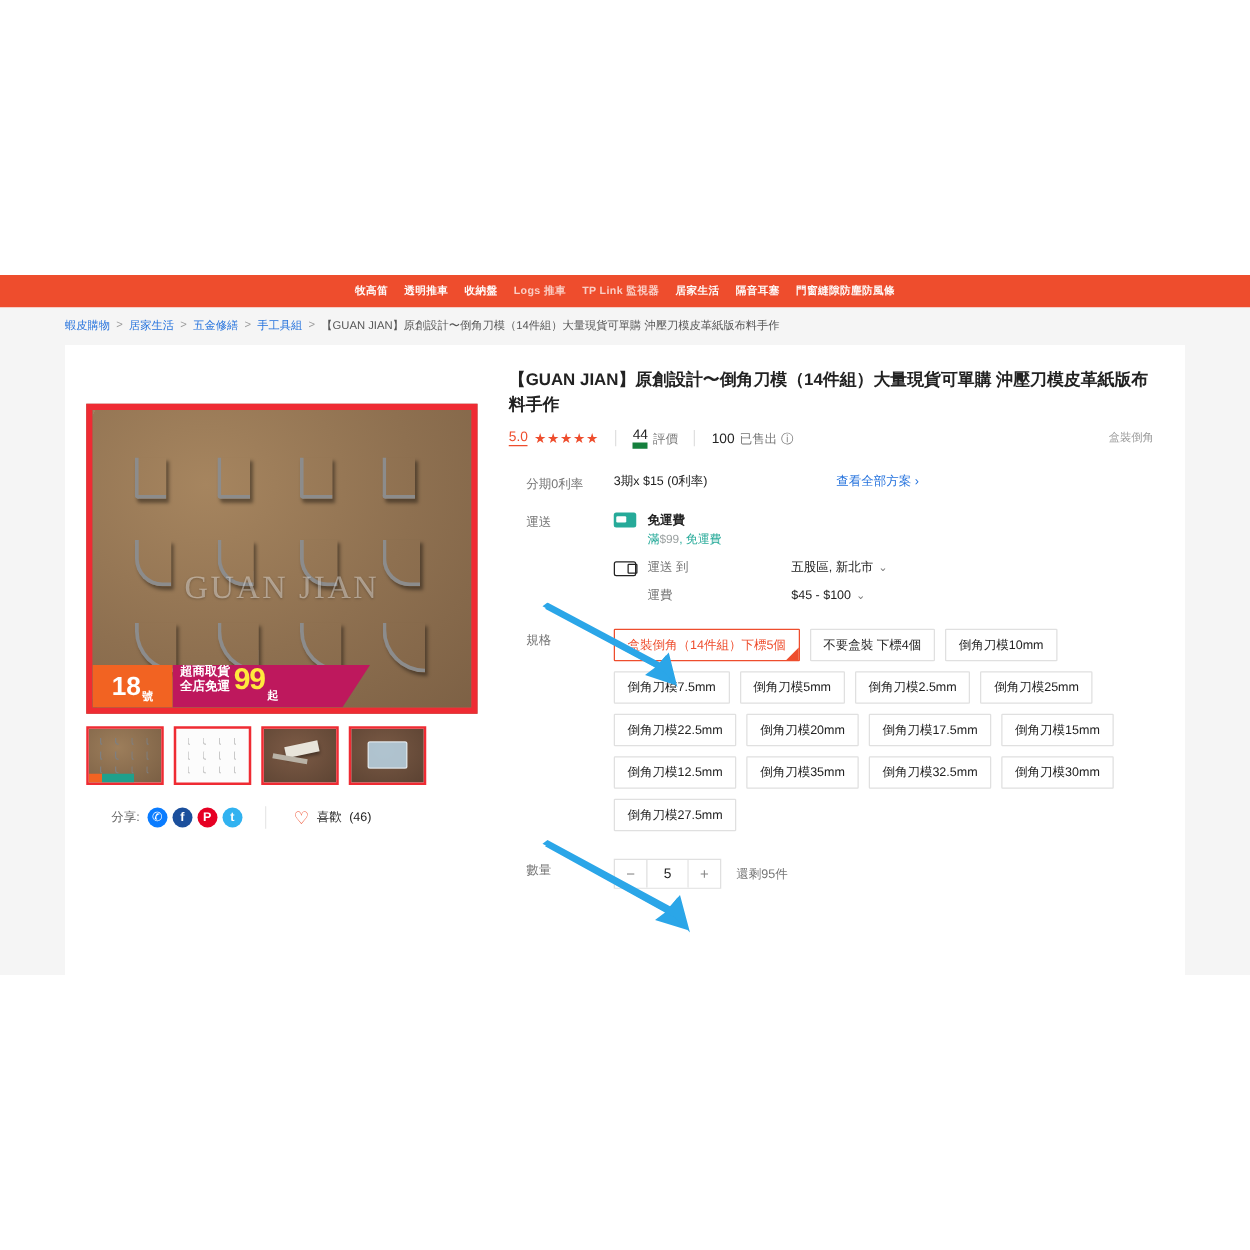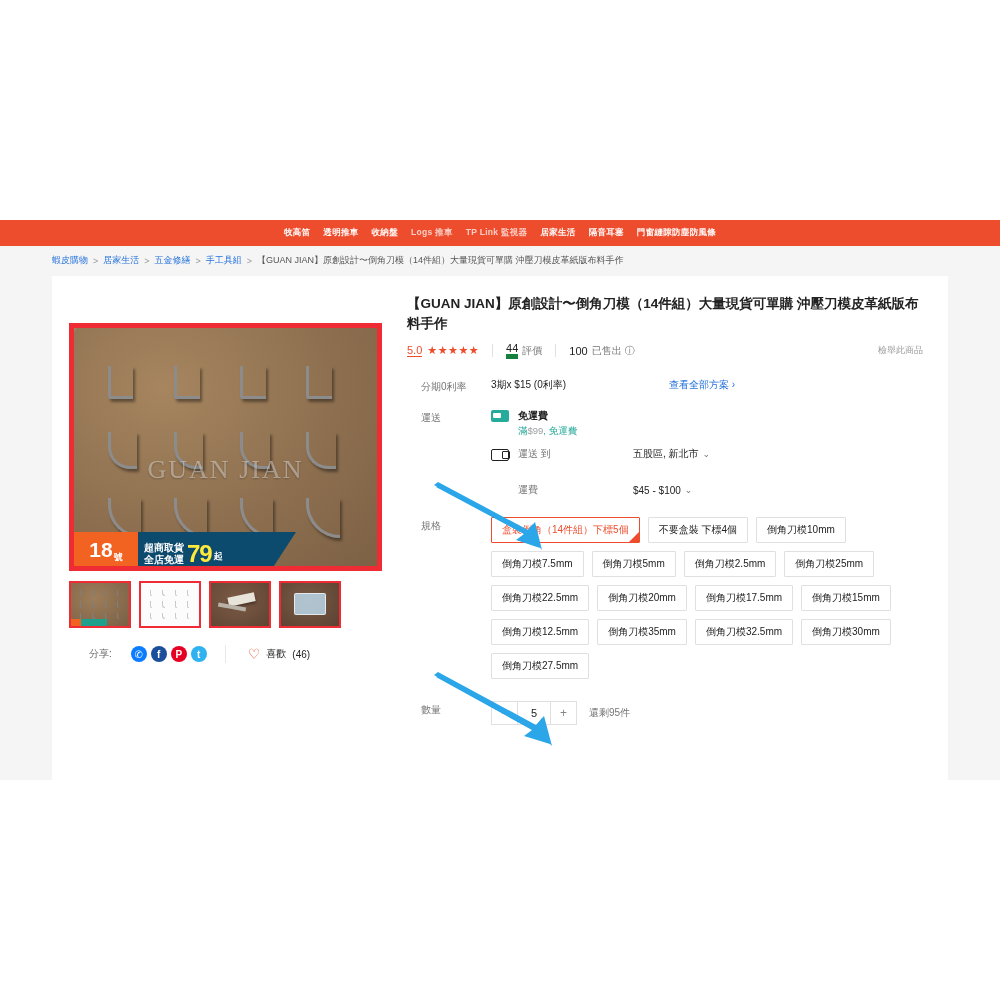--- a/index.html
+++ b/index.html
@@ -43,21 +43,20 @@
     left: 0; top: 246px;
     width: 1000px; height: 534px;
     background: #f5f5f5;
   }
 
   
   .breadcrumb {
     position: absolute;
     left: 52px; top: 254px;
     display: flex;
-    align-items: center;
     gap: 5px;
     font-size: 9px;
     color: #333333;
     white-space: nowrap;
   }
   .breadcrumb .crumb-link { color: #2673dd; }
   .breadcrumb .sep { color: #999999; font-size: 9px; }
   .breadcrumb .crumb-current { color: #555555; }
 
   
@@ -132,22 +131,22 @@
     width: 64px;
     background: #f26322;
     color: #ffffff;
     display: flex; align-items: center; justify-content: center;
     gap: 1px;
   }
   .ib-left .num { font-size: 21px; font-weight: bold; line-height: 1; }
   .ib-left .unit { font-size: 9px; font-weight: bold; align-self: flex-end; padding-bottom: 2px; }
   .ib-right {
     width: 158px;
-    background: #0c4a6e;
-    display: flex; align-items: flex-end; gap: 2px;
+    background: #be185d;
+    display: flex; align-items: flex-start; gap: 2px;
     padding-left: 6px;
     position: relative;
     clip-path: polygon(0 0, 100% 0, 86% 100%, 0 100%);
   }
   .ib-right .lines {
     display: flex; flex-direction: column;
     color: #ffffff; font-size: 10px; font-weight: bold; line-height: 1.18;
   }
   .ib-right .ninetynine {
     color: #ffe93d; font-size: 24px; font-weight: bold; line-height: 1;
@@ -195,21 +194,21 @@
     background: rgba(186,214,232,.85);
     border: 1px solid rgba(255,255,255,.65);
     border-radius: 2px;
   }
 
   .share-row {
     display: flex; align-items: center;
     margin-top: 17px; padding-left: 20px;
     font-size: 10px; color: #666666;
   }
-  .share-label { margin-right: 19px; text-align: right; }
+  .share-label { margin-right: 6px; text-align: right; }
   .share-icons { display: flex; gap: 4px; }
   .sicon {
     width: 16px; height: 16px; border-radius: 50%;
     display: flex; align-items: center; justify-content: center;
     color: #ffffff; font-size: 10px; font-weight: bold;
     cursor: pointer;
   }
   .sicon.messenger { background: #0a7cff; }
   .sicon.facebook { background: #1b4f9c; }
   .sicon.pinterest { background: #e60023; }
@@ -275,21 +274,21 @@
     width: 18px; height: 12px; flex: none; margin-top: 1px;
     border: 1.5px solid #222222; border-radius: 2px; position: relative;
   }
   .truck-out:before {
     content:""; position:absolute; left:10px; top:1px; width:6px; height:6px;
     border:1.5px solid #222222; border-radius:1px;
   }
   .free-title { color: #222222; font-weight: bold; font-size: 10px; margin-bottom: 2px; }
   .free-sub { color: #26aa99; font-size: 9.5px; }
   .free-sub .amt { color: #9aa0a0; }
-  .ship-to-row { display: flex; align-items: center; gap: 9px; margin-bottom: 22px; }
+  .ship-to-row { display: flex; align-items: center; gap: 9px; margin-bottom: 8px; }
   .ship-to-label { color: #757575; width: 106px; }
   .ship-to-value { color: #222222; display: flex; align-items: center; gap: 4px; }
   .ship-fee-row { display: flex; align-items: center; gap: 9px; padding-left: 27px; }
   .ship-fee-label { color: #757575; width: 106px; }
   .ship-fee-value { color: #222222; display: flex; align-items: center; gap: 4px; }
   .caret { color: #757575; font-size: 9px; }
 
   .variations { display: flex; flex-wrap: wrap; gap: 8px; max-width: 452px; }
   .vopt {
     border: 1px solid #e0e0e0;
@@ -422,21 +421,21 @@
         <div class="image-banner">
           <div class="ib-left">
             <span class="num">18</span>
             <span class="unit">號</span>
           </div>
           <div class="ib-right">
             <span class="lines">
               <span>超商取貨</span>
               <span>全店免運</span>
             </span>
-            <span class="ninetynine">79</span>
+            <span class="ninetynine">99</span>
             <span class="qi">起</span>
           </div>
         </div>
       </div>
 
       <div class="thumbs">
         <div class="thumb t1">
           <div class="mini-grid">
             <b></b>
               <b></b>
@@ -501,21 +500,21 @@
       <div class="meta-row">
         <span class="rating-num">5.0</span>
         <span class="stars">★★★★★</span>
         <span class="meta-div"></span>
         <span class="meta-strong">44</span>
         <span>評價</span>
         <span class="meta-div"></span>
         <span class="meta-strong plain">100</span>
         <span>已售出</span>
         <span style="margin-left:3px;">ⓘ</span>
-        <span class="report">檢舉此商品</span>
+        <span class="report">盒裝倒角</span>
       </div>
 
 
       <div class="attr-row">
         <div class="attr-label">分期0利率</div>
         <div class="attr-body">
           <div class="inst-line">
             <span class="inst-text">3期x $15 (0利率)</span>
             <span class="inst-link">
               <span>查看全部方案</span>

